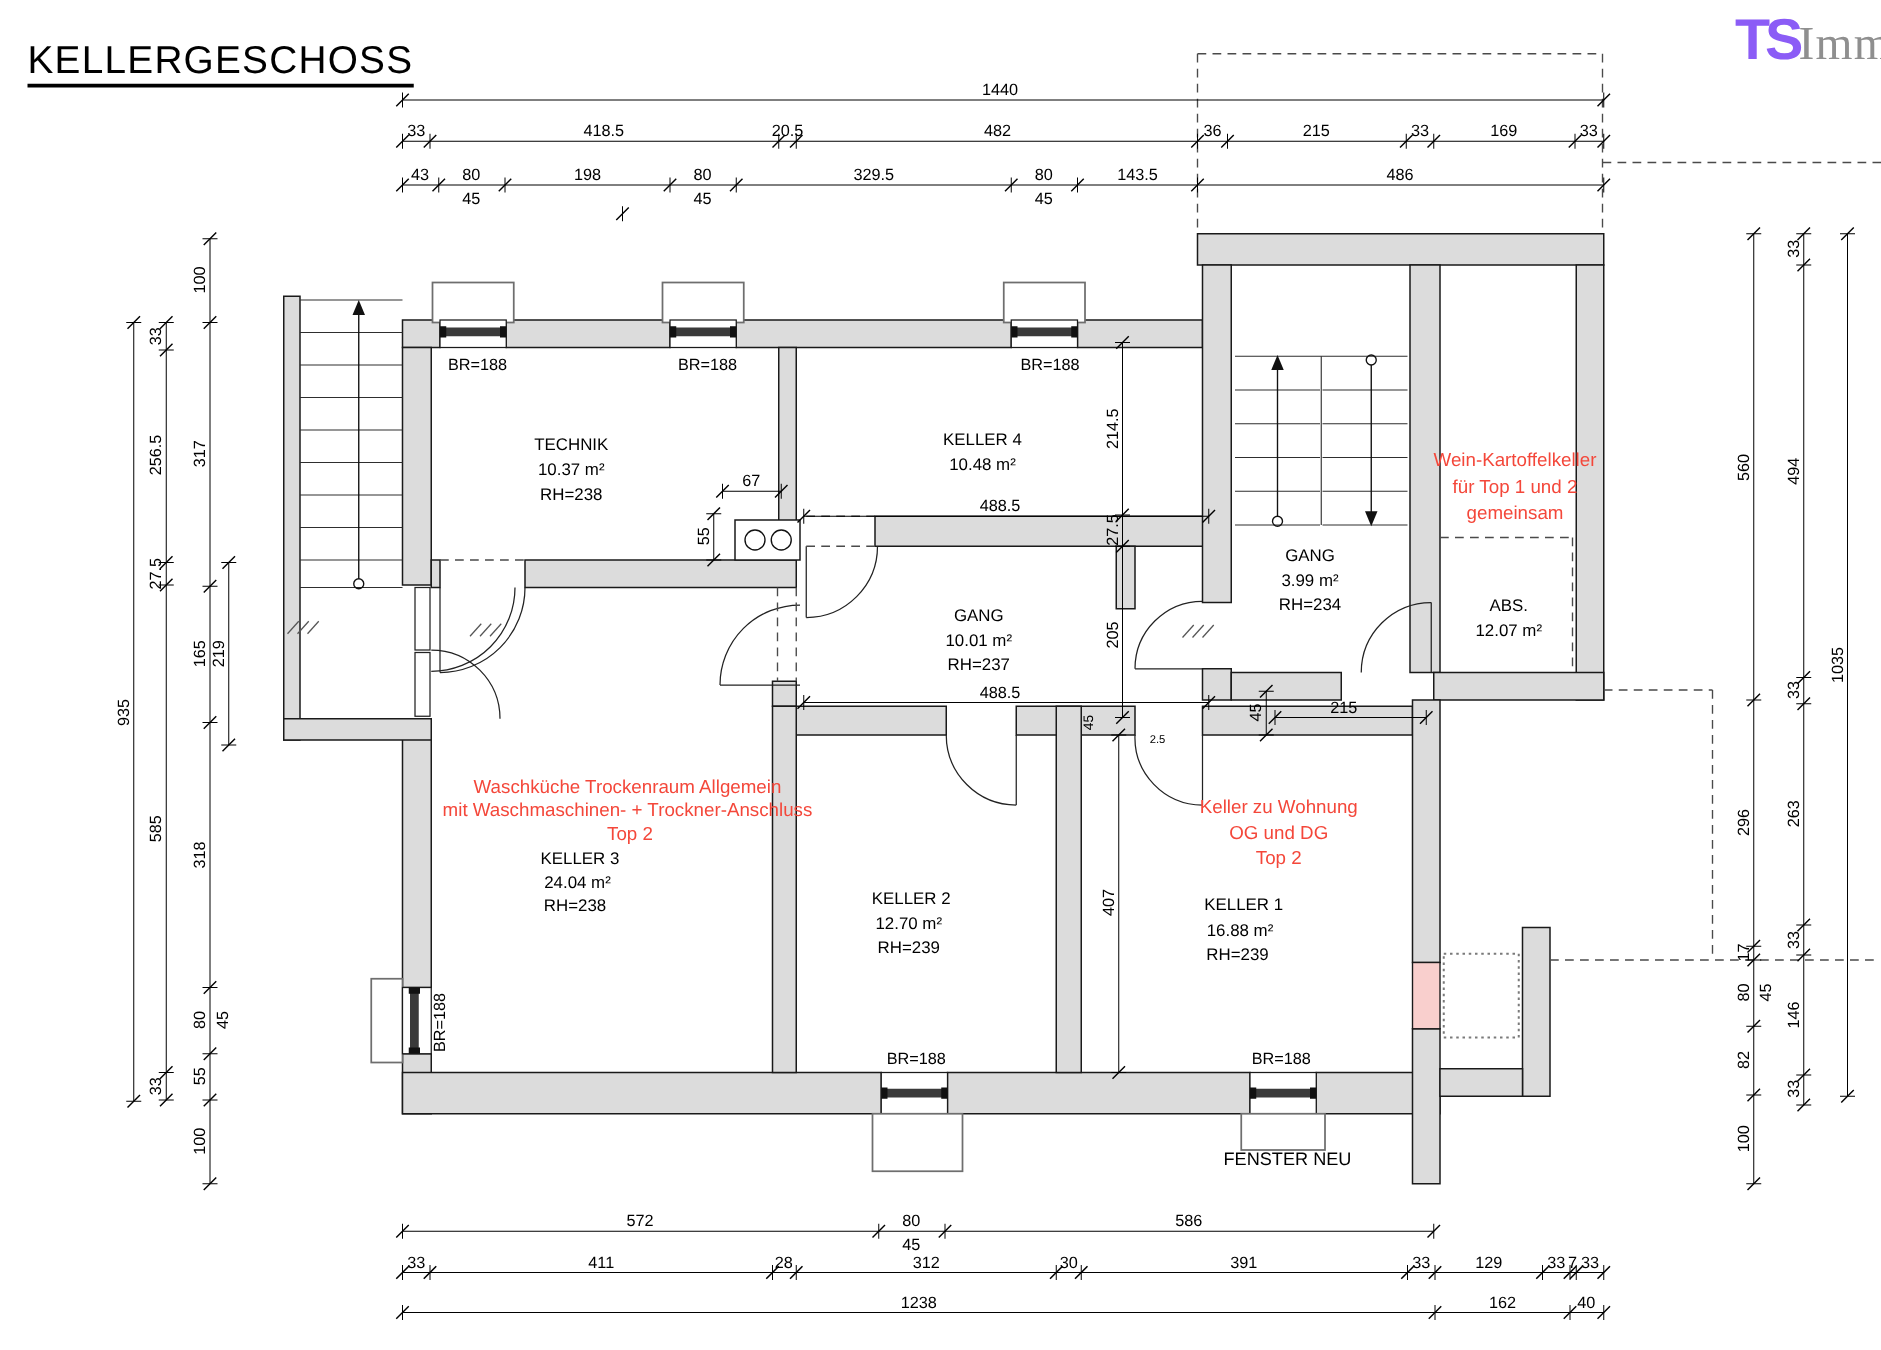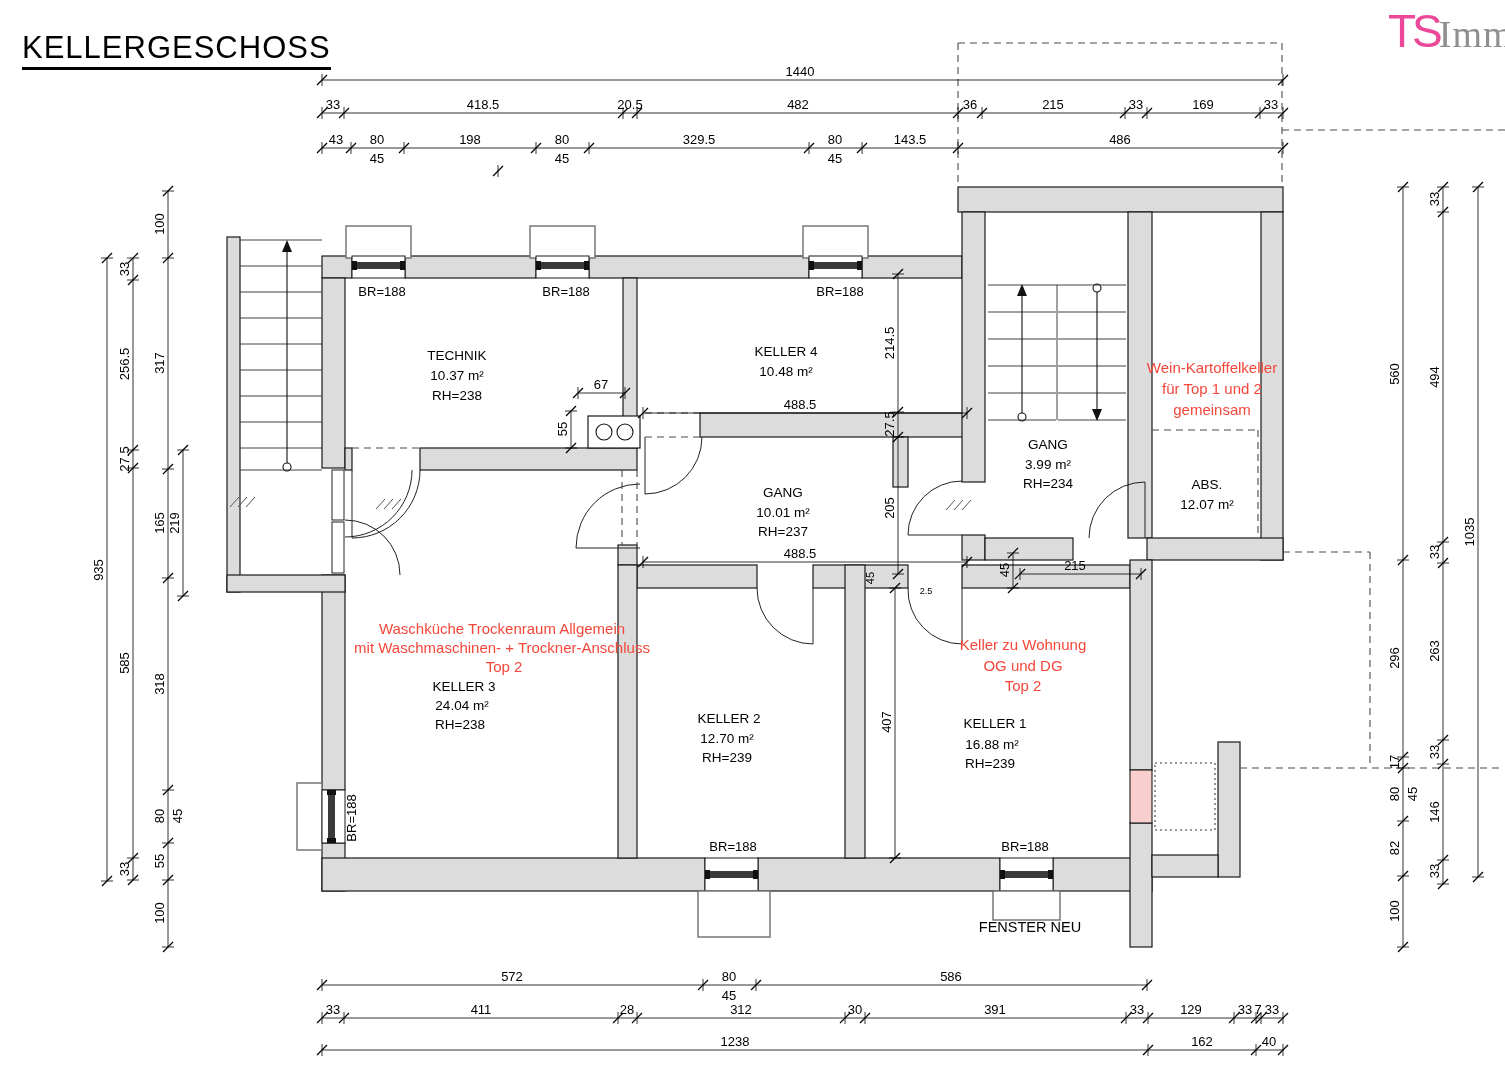--- a/index.html
+++ b/index.html
@@ -2,21 +2,21 @@
 <html><head>
 <meta charset="utf-8">
 <style>
   html,body{margin:0;padding:0;background:#fff;}
   .canvas{position:relative;width:1505px;height:1080px;background:#fff;overflow:hidden;
           font-family:"Liberation Sans",sans-serif;}
   .plan-svg{position:absolute;left:0;top:0;}
   .page-title{position:absolute;left:22px;top:30px;font-size:31px;font-weight:500;
               letter-spacing:1px;color:#000;border-bottom:3px solid #000;padding-bottom:1px;}
   .logo{position:absolute;left:1388px;top:4px;white-space:nowrap;}
-  .logo .ts{font-size:46px;font-weight:normal;letter-spacing:-4px;color:#ec4899;}
+  .logo .ts{font-size:46px;font-weight:bold;letter-spacing:-4px;color:#8b5cf6;}
   .logo .immo{font-family:"Liberation Serif",serif;font-size:38px;color:#8f8f8f;letter-spacing:1px;}
   
   .wall{fill:#dcdcdc;stroke:#1a1a1a;stroke-width:1.2;}
   .well{fill:#ffffff;stroke:#6e6e6e;stroke-width:1.4;}
   .wframe{fill:#ffffff;stroke:#1a1a1a;stroke-width:1;}
   .wbar{fill:#3a3a3a;stroke:none;}
   .wsq{fill:#111;stroke:none;}
   .tread{stroke:#2e2e2e;stroke-width:0.9;fill:none;}
   .arrow{stroke:#111;stroke-width:1.1;fill:none;}
   .ahead{fill:#111;stroke:none;}

